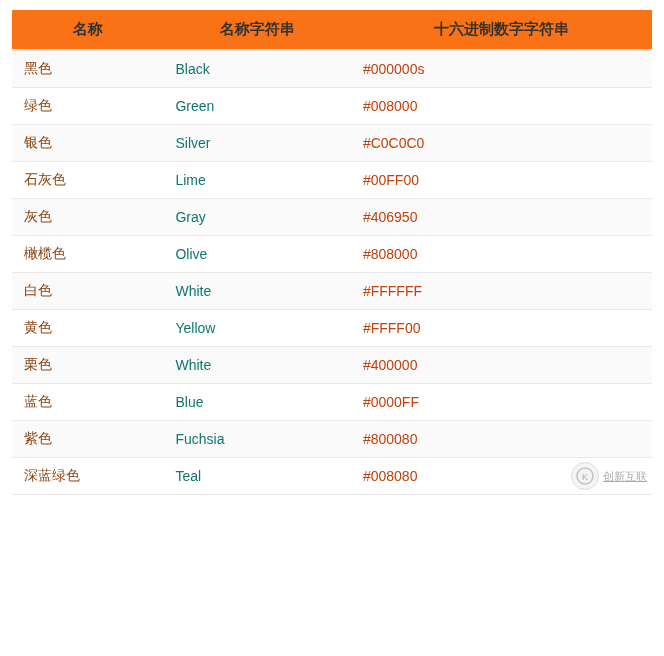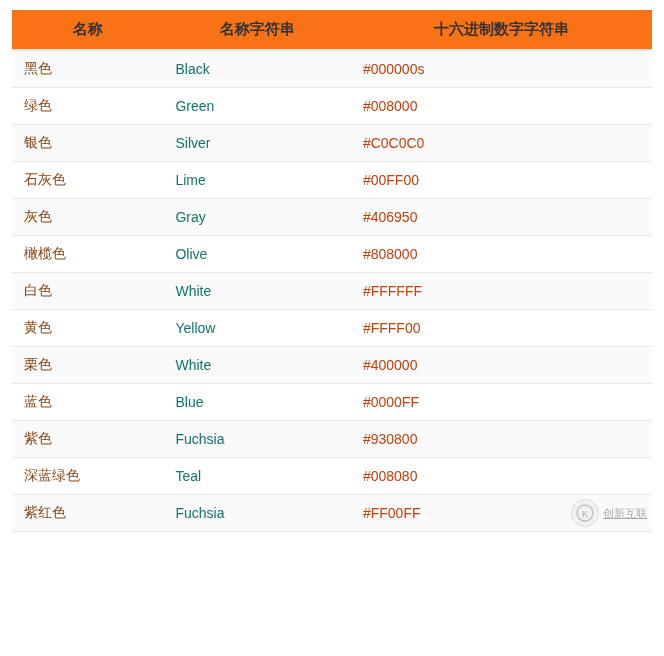--- a/index.html
+++ b/index.html
@@ -164,31 +164,26 @@
           <td class="col-hex">#400000</td>
         </tr>
         <tr>
           <td class="col-name">蓝色</td>
           <td class="col-name-str">Blue</td>
           <td class="col-hex">#0000FF</td>
         </tr>
         <tr>
           <td class="col-name">紫色</td>
           <td class="col-name-str">Fuchsia</td>
-          <td class="col-hex">#930800</td>
+          <td class="col-hex">#800080</td>
         </tr>
         <tr>
           <td class="col-name">深蓝绿色</td>
           <td class="col-name-str">Teal</td>
           <td class="col-hex">#008080</td>
-        </tr>
-        <tr>
-          <td class="col-name">紫红色</td>
-          <td class="col-name-str">Fuchsia</td>
-          <td class="col-hex">#FF00FF</td>
         </tr>
       </tbody>
   </table>
 
   <div class="watermark">
     <div class="watermark-icon">
       <svg width="18" height="18" viewBox="0 0 18 18">
         <circle cx="9" cy="9" r="8" fill="none" stroke="#aaa" stroke-width="1.5"></circle>
         <text x="9" y="13" text-anchor="middle" fill="#888" font-size="9" font-family="Arial">K</text>
       </svg>

